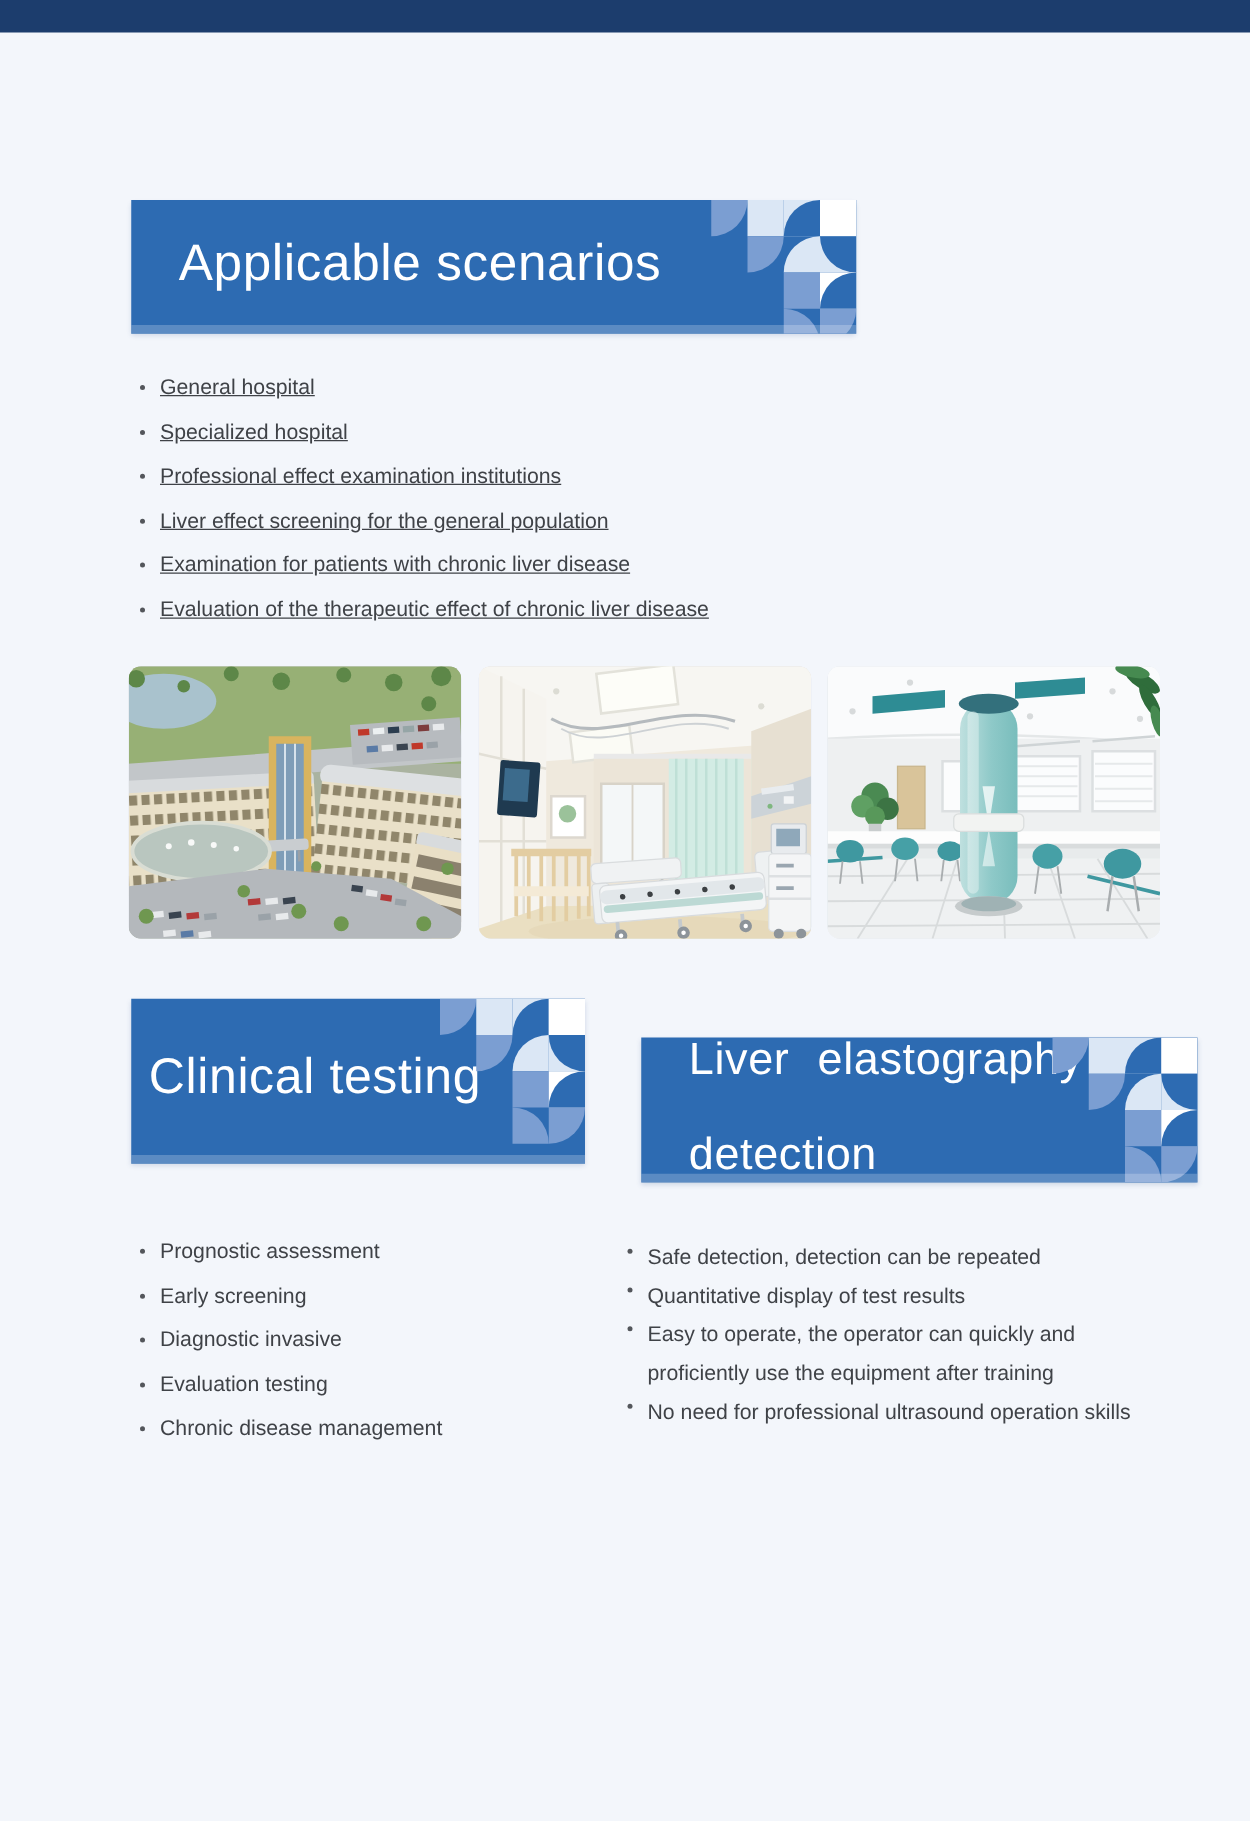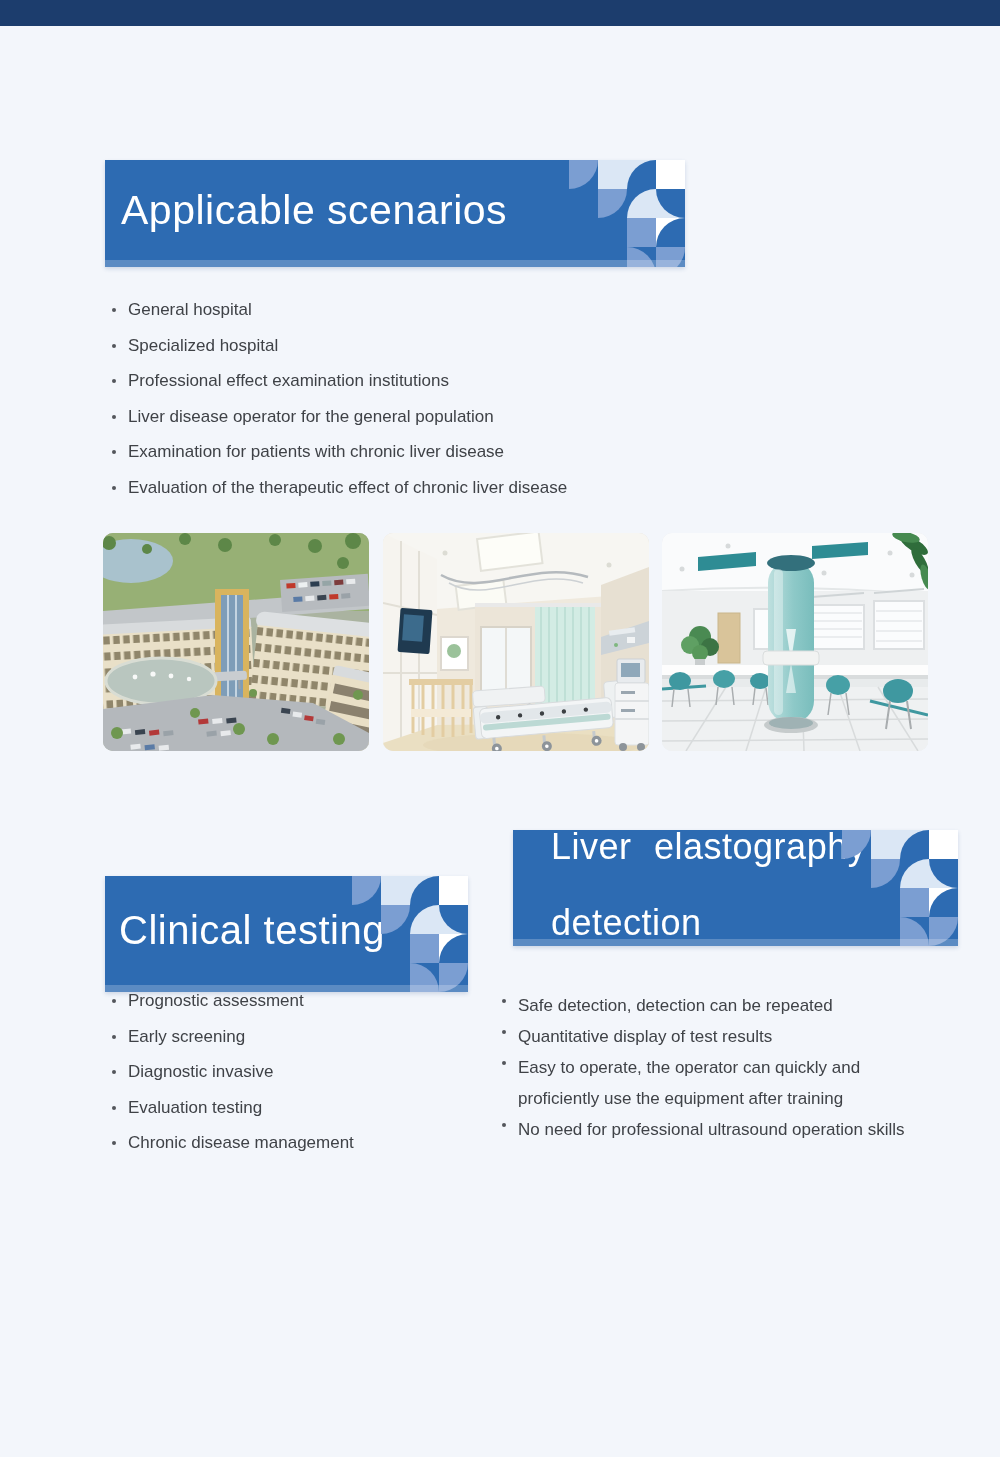--- a/index.html
+++ b/index.html
@@ -19,22 +19,22 @@
   }
   .banner::after {
     content:""; position:absolute; left:0; right:0; bottom:0; height:7px;
     background:rgba(255,255,255,.22);
   }
   .banner .title {
     position:absolute; left:0; top:0; bottom:7px; display:flex; flex-direction:column;
     justify-content:center; color:#fff; font-weight:400; letter-spacing:.5px;
   }
   .banner-applicable { left:105px; top:160px; width:580px; height:107px; }
-  .banner-applicable .title { padding-left:16px; font-size:41px; }
-  .banner-clinical { left:105px; top:876px; width:363px; height:116px; }
+  .banner-applicable .title { padding-left:38px; font-size:41px; }
+  .banner-clinical { left:105px; top:799px; width:363px; height:132px; }
   .banner-clinical .title { padding-left:14px; font-size:40px; }
   .banner-elasto { left:513px; top:830px; width:445px; height:116px; }
   .banner-elasto .title { padding-left:38px; font-size:36px; line-height:40px;gap:36px; }
   .banner-elasto .title .l1 { word-spacing:12px; }
 
   
   .deco { position:absolute; top:0; right:0; width:116px; height:100%; }
   .deco i { position:absolute; display:block; width:29px; height:29px; }
   .deco .sub { position:absolute; left:0; top:0; }
   .x0{left:0}.x1{left:29px}.x2{left:58px}.x3{left:87px}
@@ -43,21 +43,21 @@
   .p-tl{border-top-left-radius:100%}.p-tr{border-top-right-radius:100%}
   .p-bl{border-bottom-left-radius:100%}.p-br{border-bottom-right-radius:100%}
 
   
   ul.bullets { list-style:none; }
   ul.bullets li { position:relative; padding-left:16px; font-size:17px; }
   ul.bullets li::before {
     content:""; position:absolute; left:0; top:9px; width:4px; height:4px;
     border-radius:50%; background:#53565b;
   }
-  .list-applicable { position:absolute; left:112px; top:299px; width:700px; }
+  .list-applicable { position:absolute; left:112px; top:299px; width:700px;text-decoration:underline; }
   .list-applicable li { line-height:22px; margin-bottom:13.5px; }
   .cols-lists { position:absolute; left:0; top:990px; width:916px; display:flex; padding-left:112px; }
   .col-left  { width:407px; }
   .col-left  li { line-height:22px; margin-bottom:13.5px; }
   .col-right { width:432px; }
   .col-right li { line-height:31px; }
   .col-right li::before { top:13px; }
 
   
   .photos { position:absolute; left:103px; top:533px; display:flex; gap:13.5px; }
@@ -94,21 +94,21 @@
       <i class="x2 y3 lb p-tr"></i>
         <i class="x3 y3 lb p-br"></i>
     </div>
   </div>
 
   <ul class="bullets list-applicable">
 
   <li>General hospital</li>
       <li>Specialized hospital</li>
       <li>Professional effect examination institutions</li>
-      <li>Liver disease operator for the general population</li>
+      <li>Liver effect screening for the general population</li>
       <li>Examination for patients with chronic liver disease</li>
       <li>Evaluation of the therapeutic effect of chronic liver disease</li>
     </ul>
 
   <div class="photos">
 
     <div class="photo">
       <svg width="266" height="218" viewBox="0 0 266 218" xmlns="http://www.w3.org/2000/svg">
         <defs>
           <pattern id="win" width="10" height="16" patternUnits="userSpaceOnUse">

